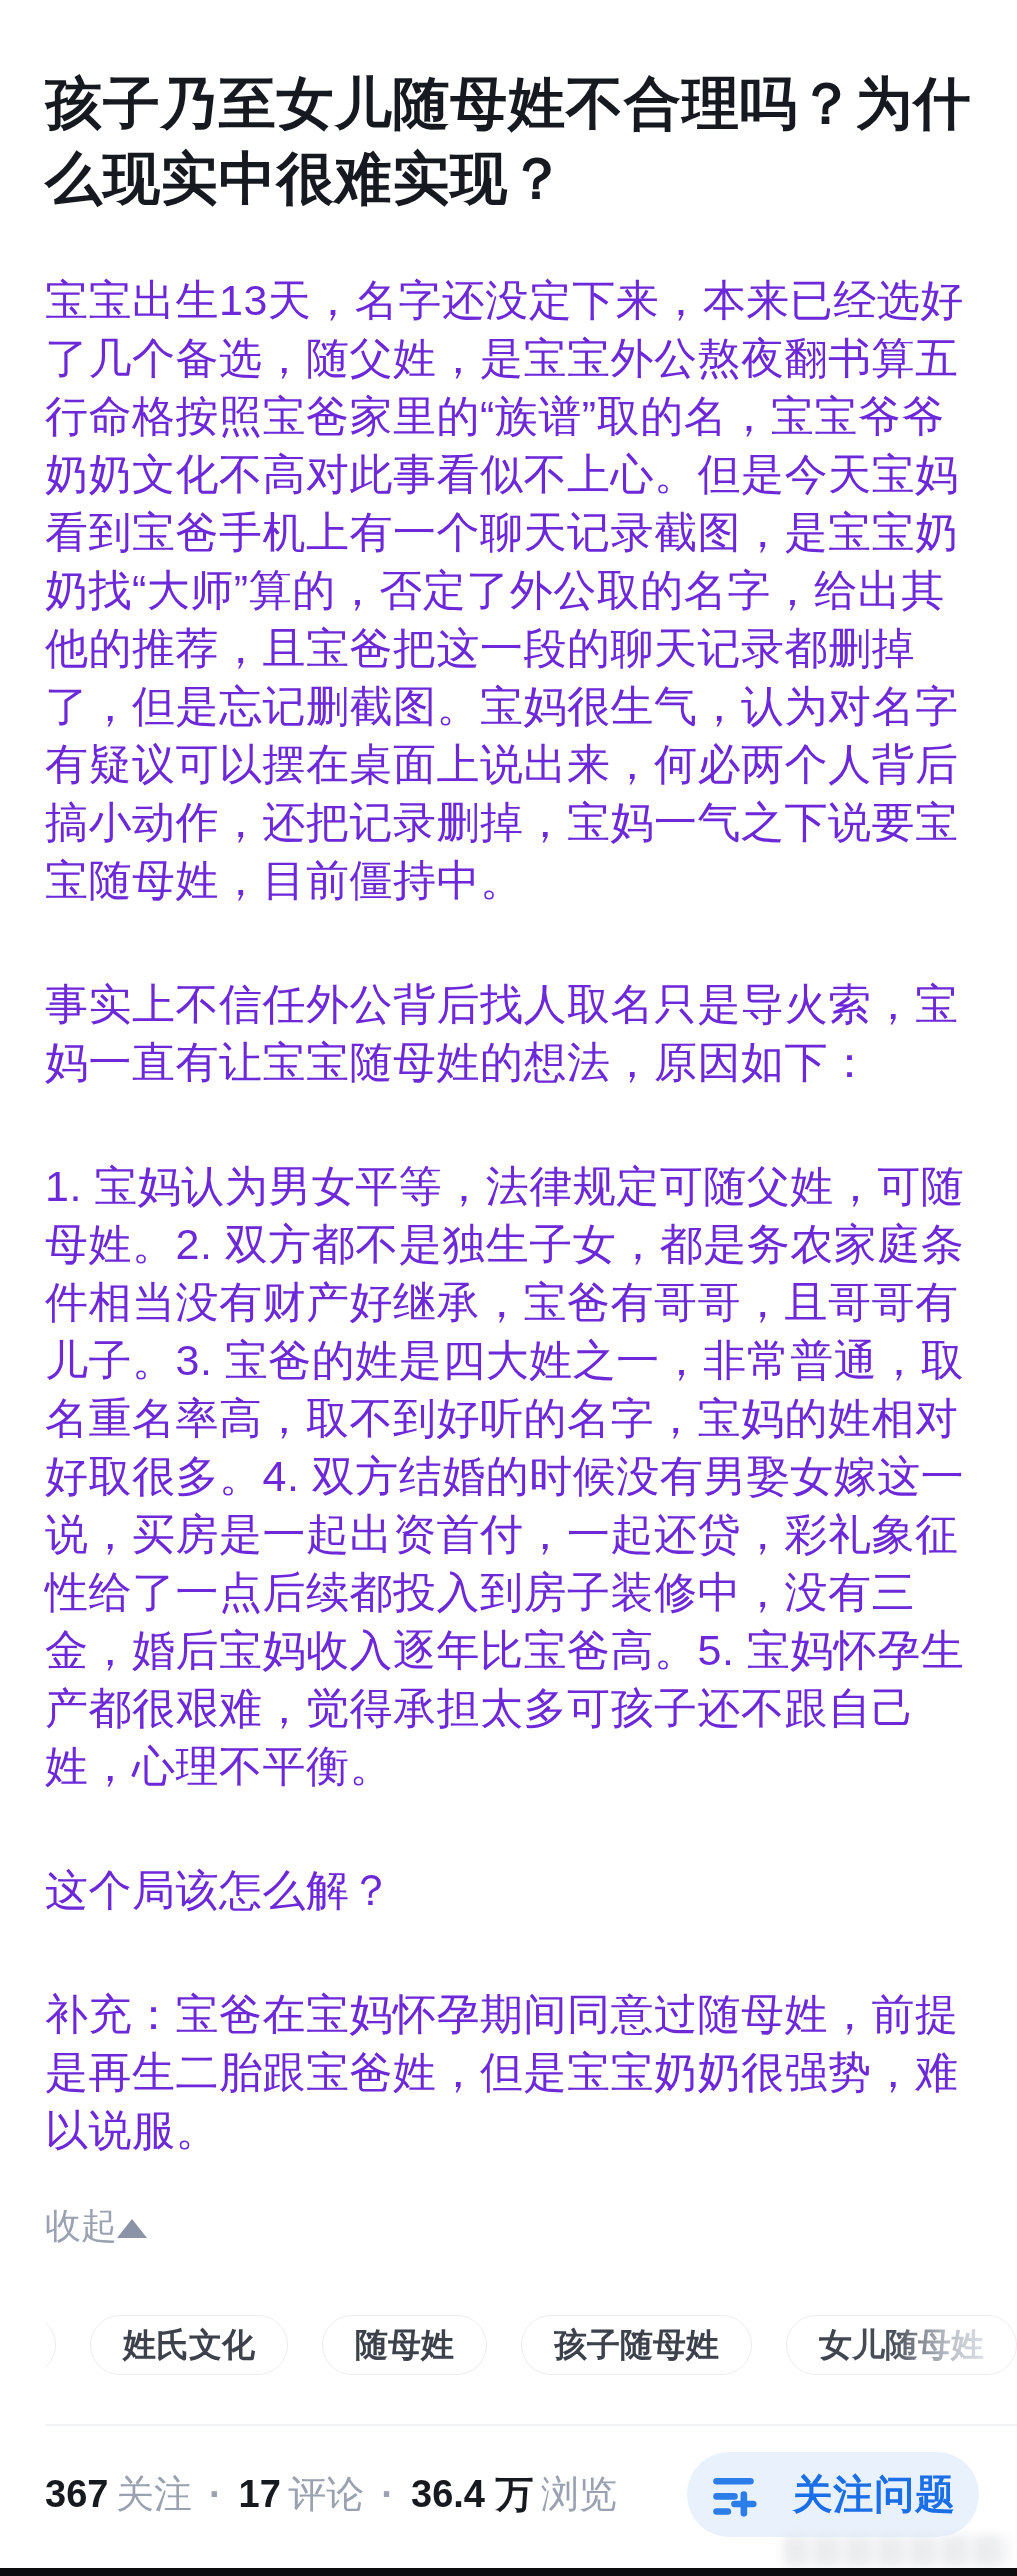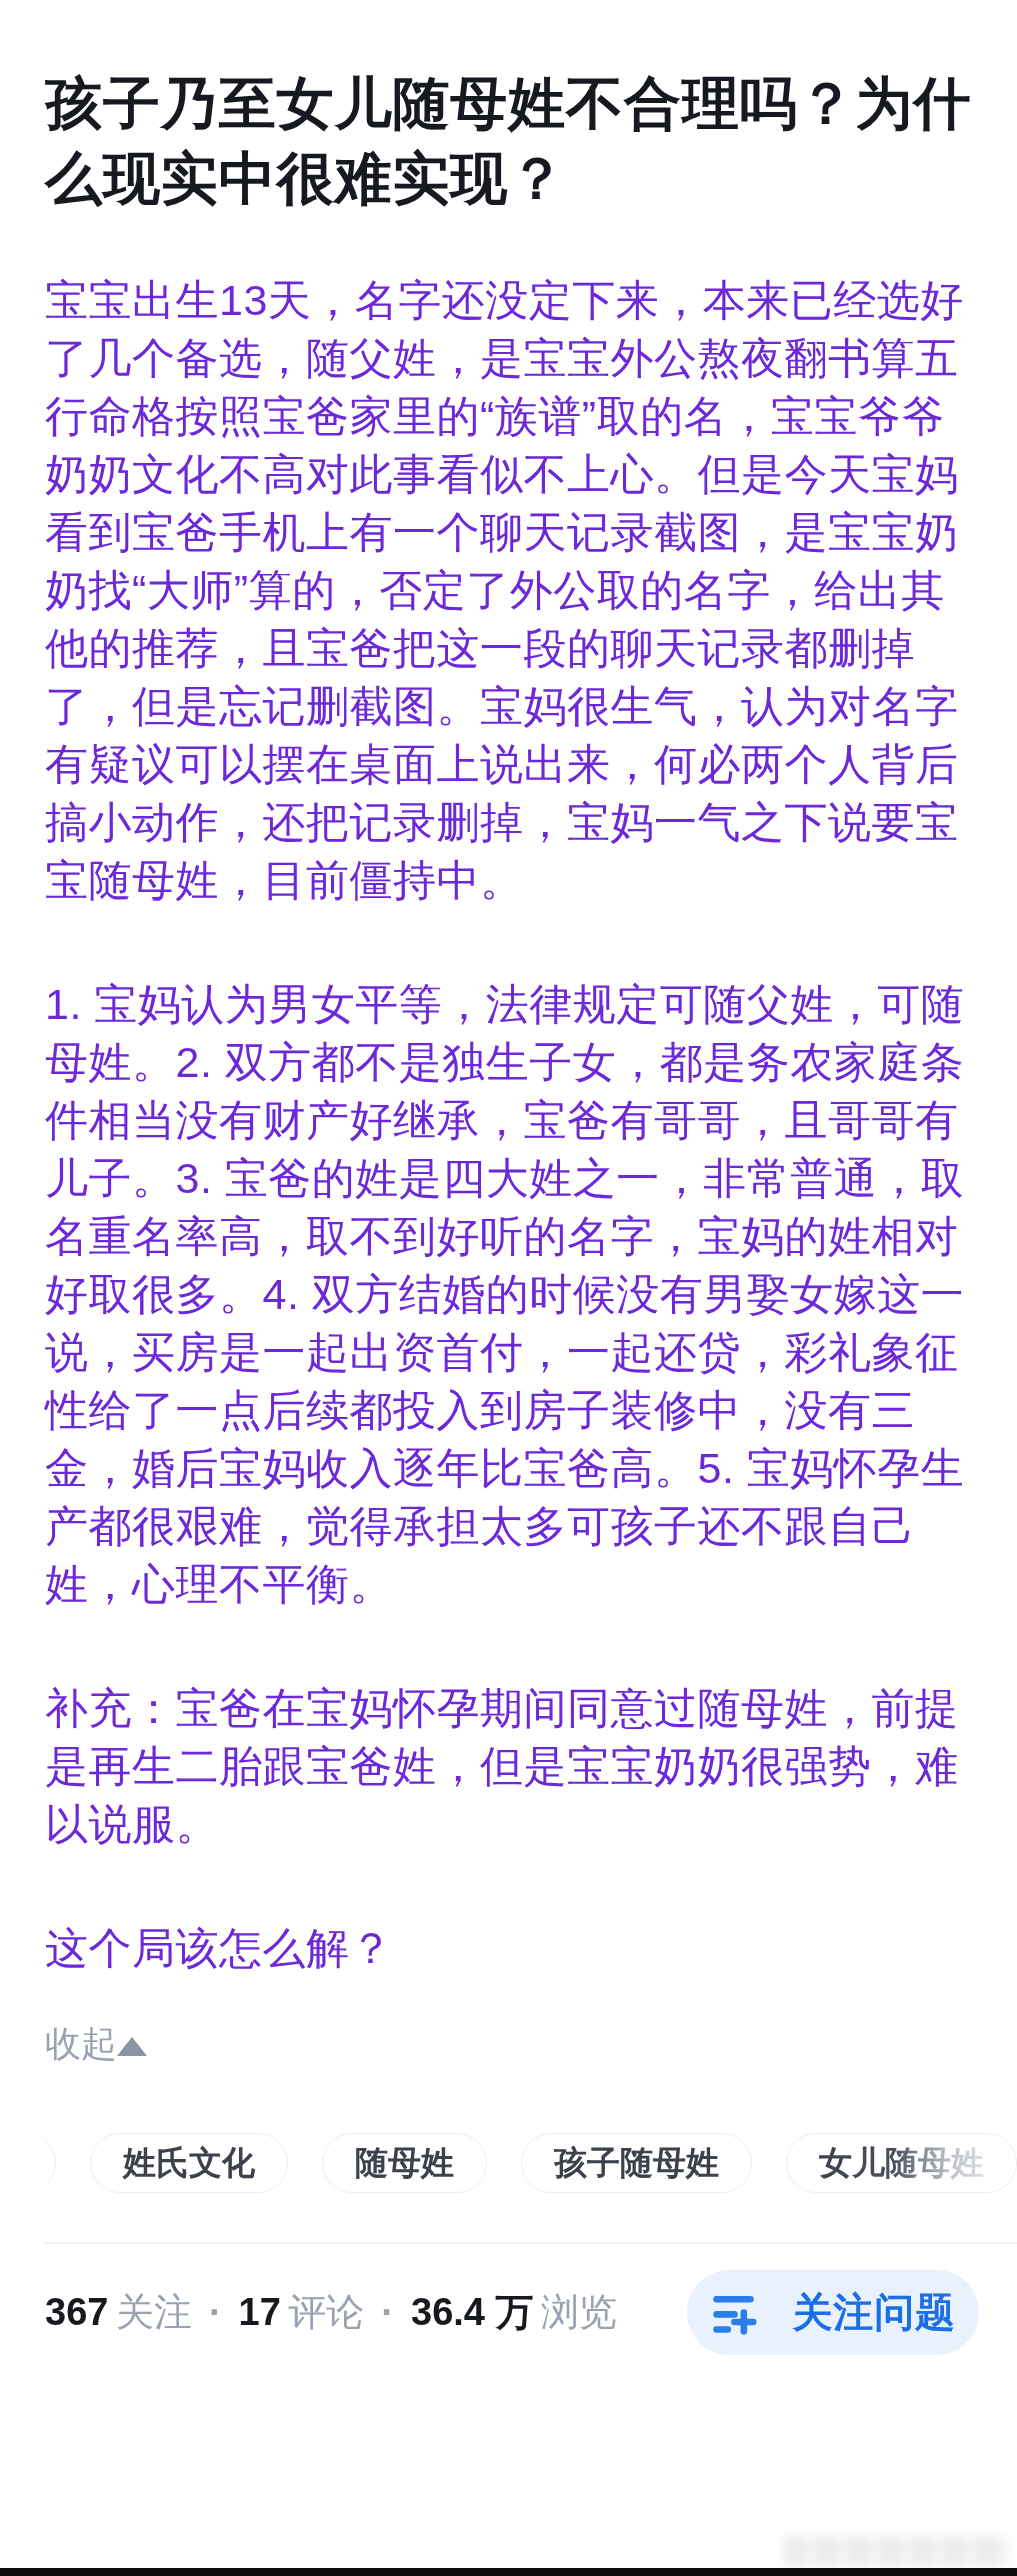--- a/index.html
+++ b/index.html
@@ -79,23 +79,24 @@
 </head>
 <body>
 
 <div class="page">
   <div class="content">
 
     <h1 class="q-title">孩子乃至女儿随母姓不合理吗？为什么现实中很难实现？</h1>
 
     <div class="q-body">
       <p class="first">宝宝出生13天，名字还没定下来，本来已经选好了几个备选，随父姓，是宝宝外公熬夜翻书算五行命格按照宝爸家里的“族谱”取的名，宝宝爷爷奶奶文化不高对此事看似不上心。但是今天宝妈看到宝爸手机上有一个聊天记录截图，是宝宝奶奶找“大师”算的，否定了外公取的名字，给出其他的推荐，且宝爸把这一段的聊天记录都删掉了，但是忘记删截图。宝妈很生气，认为对名字有疑议可以摆在桌面上说出来，何必两个人背后搞小动作，还把记录删掉，宝妈一气之下说要宝宝随母姓，目前僵持中。</p>
+      <p>事实上不信任外公背后找人取名只是导火索，宝妈一直有让宝宝随母姓的想法，原因如下：</p>
       <p>1. 宝妈认为男女平等，法律规定可随父姓，可随母姓。2. 双方都不是独生子女，都是务农家庭条件相当没有财产好继承，宝爸有哥哥，且哥哥有儿子。3. 宝爸的姓是四大姓之一，非常普通，取名重名率高，取不到好听的名字，宝妈的姓相对好取很多。4. 双方结婚的时候没有男娶女嫁这一说，买房是一起出资首付，一起还贷，彩礼象征性给了一点后续都投入到房子装修中，没有三金，婚后宝妈收入逐年比宝爸高。5. 宝妈怀孕生产都很艰难，觉得承担太多可孩子还不跟自己姓，心理不平衡。</p>
+      <p>这个局该怎么解？</p>
       <p>补充：宝爸在宝妈怀孕期间同意过随母姓，前提是再生二胎跟宝爸姓，但是宝宝奶奶很强势，难以说服。</p>
-      <p>这个局该怎么解？</p>
     </div>
 
     <div class="collapse">
       <span>收起</span>
       <span class="tri-up"></span>
     </div>
 
     <div class="tags">
       <div class="tag">
         <span>基因</span>

